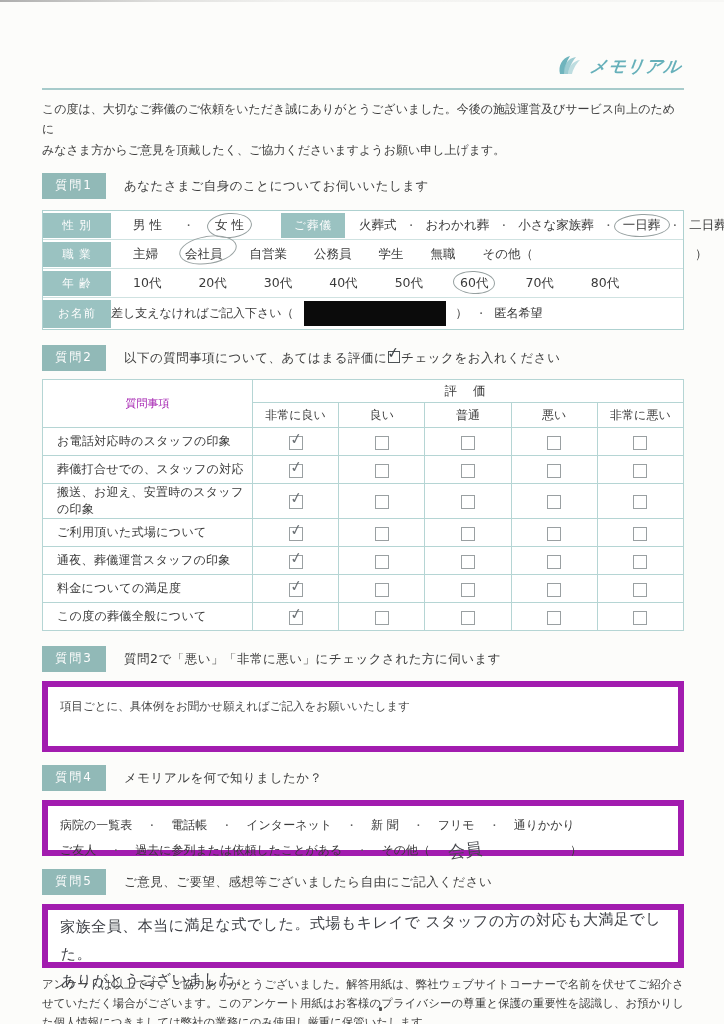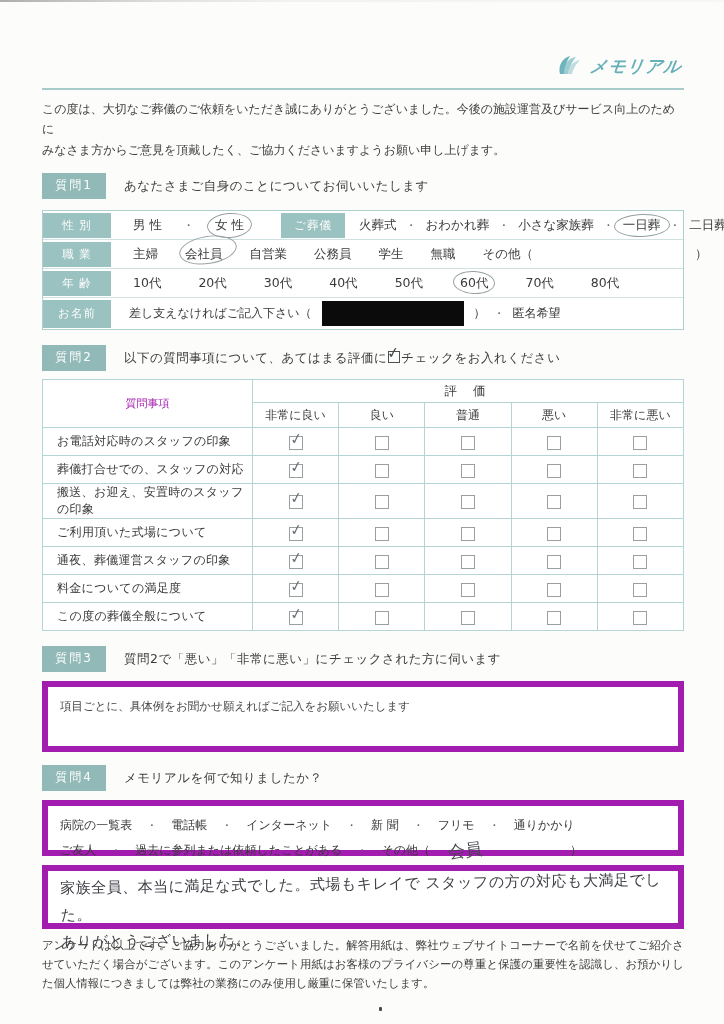--- a/index.html
+++ b/index.html
@@ -39,21 +39,21 @@
   .irow:last-child { border-bottom:none; }
   .ilabel { width:68px; background:#9ac2c1; color:#fdfdfd; font-size:11.5px;
     display:flex; align-items:center; justify-content:center; letter-spacing:1px;
     margin:1.5px 0; flex:0 0 68px; }
   .ilabel.mid { flex:0 0 64px; width:64px; margin-left:2px; }
   .icontent { display:flex; align-items:center; font-size:12.5px; color:#3a3a3a; }
   .icontent.gender { flex:0 0 168px; padding-left:22px; gap:21px; }
   .icontent.funeral { flex:1; padding-left:14px; gap:9px; }
   .icontent.occupation { flex:1; padding-left:22px; gap:27px; }
   .icontent.age { flex:1; padding-left:22px; gap:37px; }
-  .icontent.name { flex:1; padding-left:18px; gap:8px; font-size:12px; }
+  .icontent.name { flex:1; gap:8px; font-size:12px; }
   .sep { color:#5a5a5a; font-size:11px; }
   .opt { white-space:nowrap; }
 
   
   .circled { position:relative; display:inline-block; }
   .circled::after { content:""; position:absolute; left:-8px; right:-8px; top:-4px; bottom:-4px;
     border:1.4px solid #96a0a0; border-radius:50%; transform:rotate(-4deg); pointer-events:none; }
   .c-kaisha::after { left:-6px; right:-14px; top:-10px; bottom:-1px; transform:rotate(-9deg);
     border-color:#9aa3a3; }
   .c-ichinichi::after { left:-9px; right:-9px; top:-3px; bottom:-3px; transform:rotate(-2deg); }
@@ -315,20 +315,24 @@
       <span class="opt">ご友人</span>
       <span class="sep">・</span>
       <span class="opt">過去に参列または依頼したことがある</span>
       <span class="sep">・</span>
       <span class="opt q4-otherparen">その他（</span>
       <span class="hw-kaiin">会員</span>
       <span class="opt q4-otherparen" style="margin-left:84px;">）</span>
     </div>
   </div>
 
+  <div class="q-head" style="margin-top:13px;">
+    <span class="badge">質問5</span>
+    <span class="q-title">ご意見、ご要望、感想等ございましたら自由にご記入ください</span>
+  </div>
   <div class="free-box q5-box">
     <div class="handwriting">
       <span>家族全員、本当に満足な式でした。式場もキレイで スタッフの方の対応も大満足でした。</span><br>
       <span>ありがとうございました。</span>
     </div>
   </div>
 
   <p class="footer">アンケートは以上です。ご協力ありがとうございました。解答用紙は、弊社ウェブサイトコーナーで名前を伏せてご紹介させていただく場合がございます。このアンケート用紙はお客様のプライバシーの尊重と保護の重要性を認識し、お預かりした個人情報につきましては弊社の業務にのみ使用し厳重に保管いたします。</p>
 
   <div class="artifact-dot"></div>

